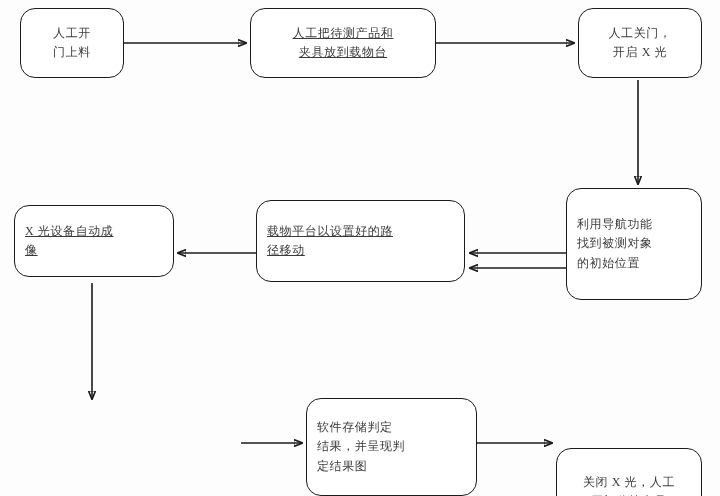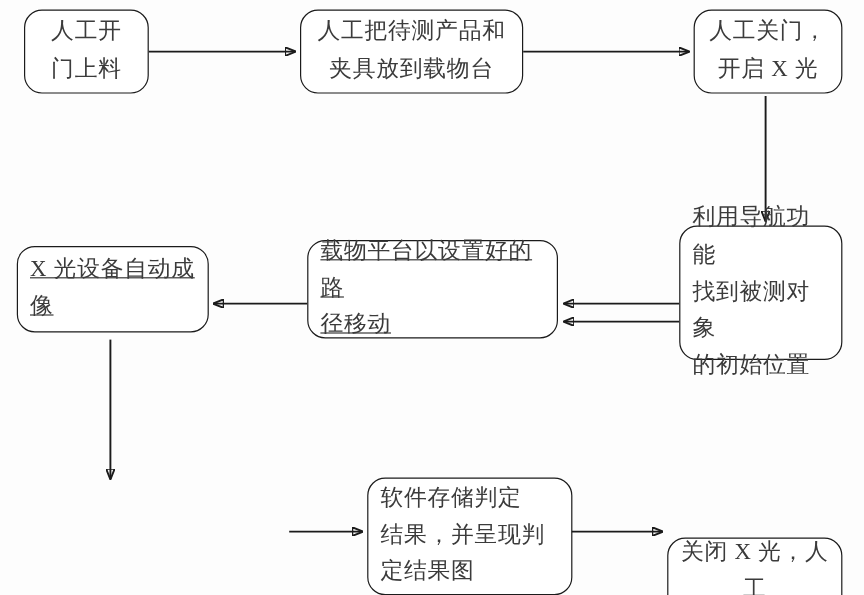--- a/index.html
+++ b/index.html
@@ -15,21 +15,21 @@
     font-family: "Liberation Serif", "DejaVu Serif", serif;
     overflow: hidden;
   }
   .node {
     position: absolute;
     box-sizing: border-box;
     background: #ffffff;
     border: 1.3px solid #1b1b1b;
     border-radius: 15px;
     color: #3b3b3b;
-    font-size: 19px;
+    font-size: 12px;
     line-height: 1.62;
     letter-spacing: 0.6px;
     display: flex;
     align-items: center;
     padding: 4px 10px;
     white-space: pre-line;
   }
   .node.center { justify-content: center; text-align: center; }
   .node.left   { justify-content: flex-start; text-align: left; }
 
@@ -74,21 +74,21 @@
     <line x1="92" y1="283" x2="92" y2="399" marker-end="url(#ah)"></line>
 
     <line x1="241" y1="443" x2="302" y2="443" marker-end="url(#ah)"></line>
 
     <line x1="462" y1="443" x2="552" y2="443" marker-end="url(#ah)"></line>
   </svg>
 
   <div class="node center" style="left:20px; top:8px; width:104px; height:70px;">人工开
 门上料</div>
 
-  <div class="node center" style="left:250px; top:8px; width:186px; height:70px;">人工把待测产品和
+  <div class="node center" style="left:250px; top:8px; width:186px; height:70px;text-decoration:underline;">人工把待测产品和
 夹具放到载物台</div>
 
   <div class="node center" style="left:578px; top:8px; width:124px; height:70px;">人工关门，
 开启 X 光</div>
 
   <div class="node left" style="left:14px; top:205px; width:160px; height:72px;text-decoration:underline;">X 光设备自动成
 像</div>
 
   <div class="node left" style="left:256px; top:200px; width:209px; height:82px;text-decoration:underline;">载物平台以设置好的路
 径移动</div>

